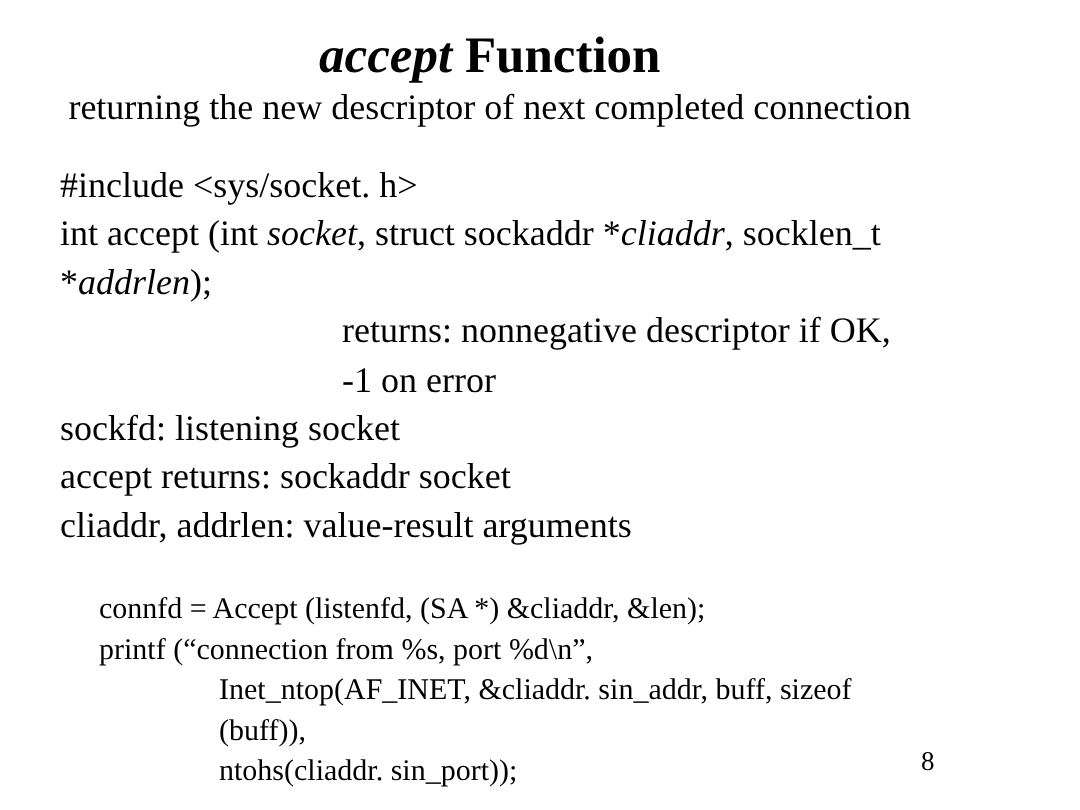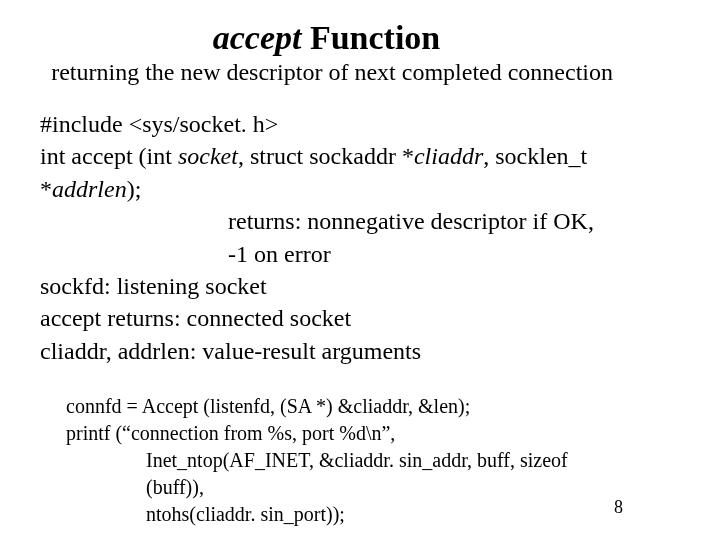--- a/index.html
+++ b/index.html
@@ -21,21 +21,21 @@
   .title {
     text-align: center;
     font-size: 34px;
     margin: 0;
     line-height: 1.15;
   }
   .title .func {
     font-style: italic;
   }
   .subtitle {
-    text-align: right;
+    text-align: center;
     font-size: 24px;
     margin: 2px 0 22px 0;
   }
   .block1 {
     font-size: 24px;
     line-height: 1.35;
   }
   .block2 {
     font-size: 20px;
     line-height: 1.35;
@@ -71,21 +71,21 @@
 
   <div class="block1">
     <div>#include &lt;sys/socket. h&gt;</div>
     <div>
       <span>int accept (int </span><span class="it">socket</span><span>, struct sockaddr *</span><span class="it">cliaddr</span><span>, socklen_t *</span><span class="it">addrlen</span><span>);</span>
     </div>
     <div>
       <span class="returns-line">returns: nonnegative descriptor if OK, -1 on error</span>
     </div>
     <div>sockfd: listening socket</div>
-    <div>accept returns: connected socket</div>
+    <div>accept returns: sockaddr socket</div>
     <div>cliaddr, addrlen: value-result arguments</div>
   </div>
 
   <div class="block2">
     <div>connfd = Accept (listenfd, (SA *) &amp;cliaddr, &amp;len);</div>
     <div>printf (“connection from %s, port %d\n”,</div>
     <div>
       <span class="code-indent1">Inet_ntop(AF_INET, &amp;cliaddr. sin_addr, buff, sizeof (buff)),</span>
     </div>
     <div>

